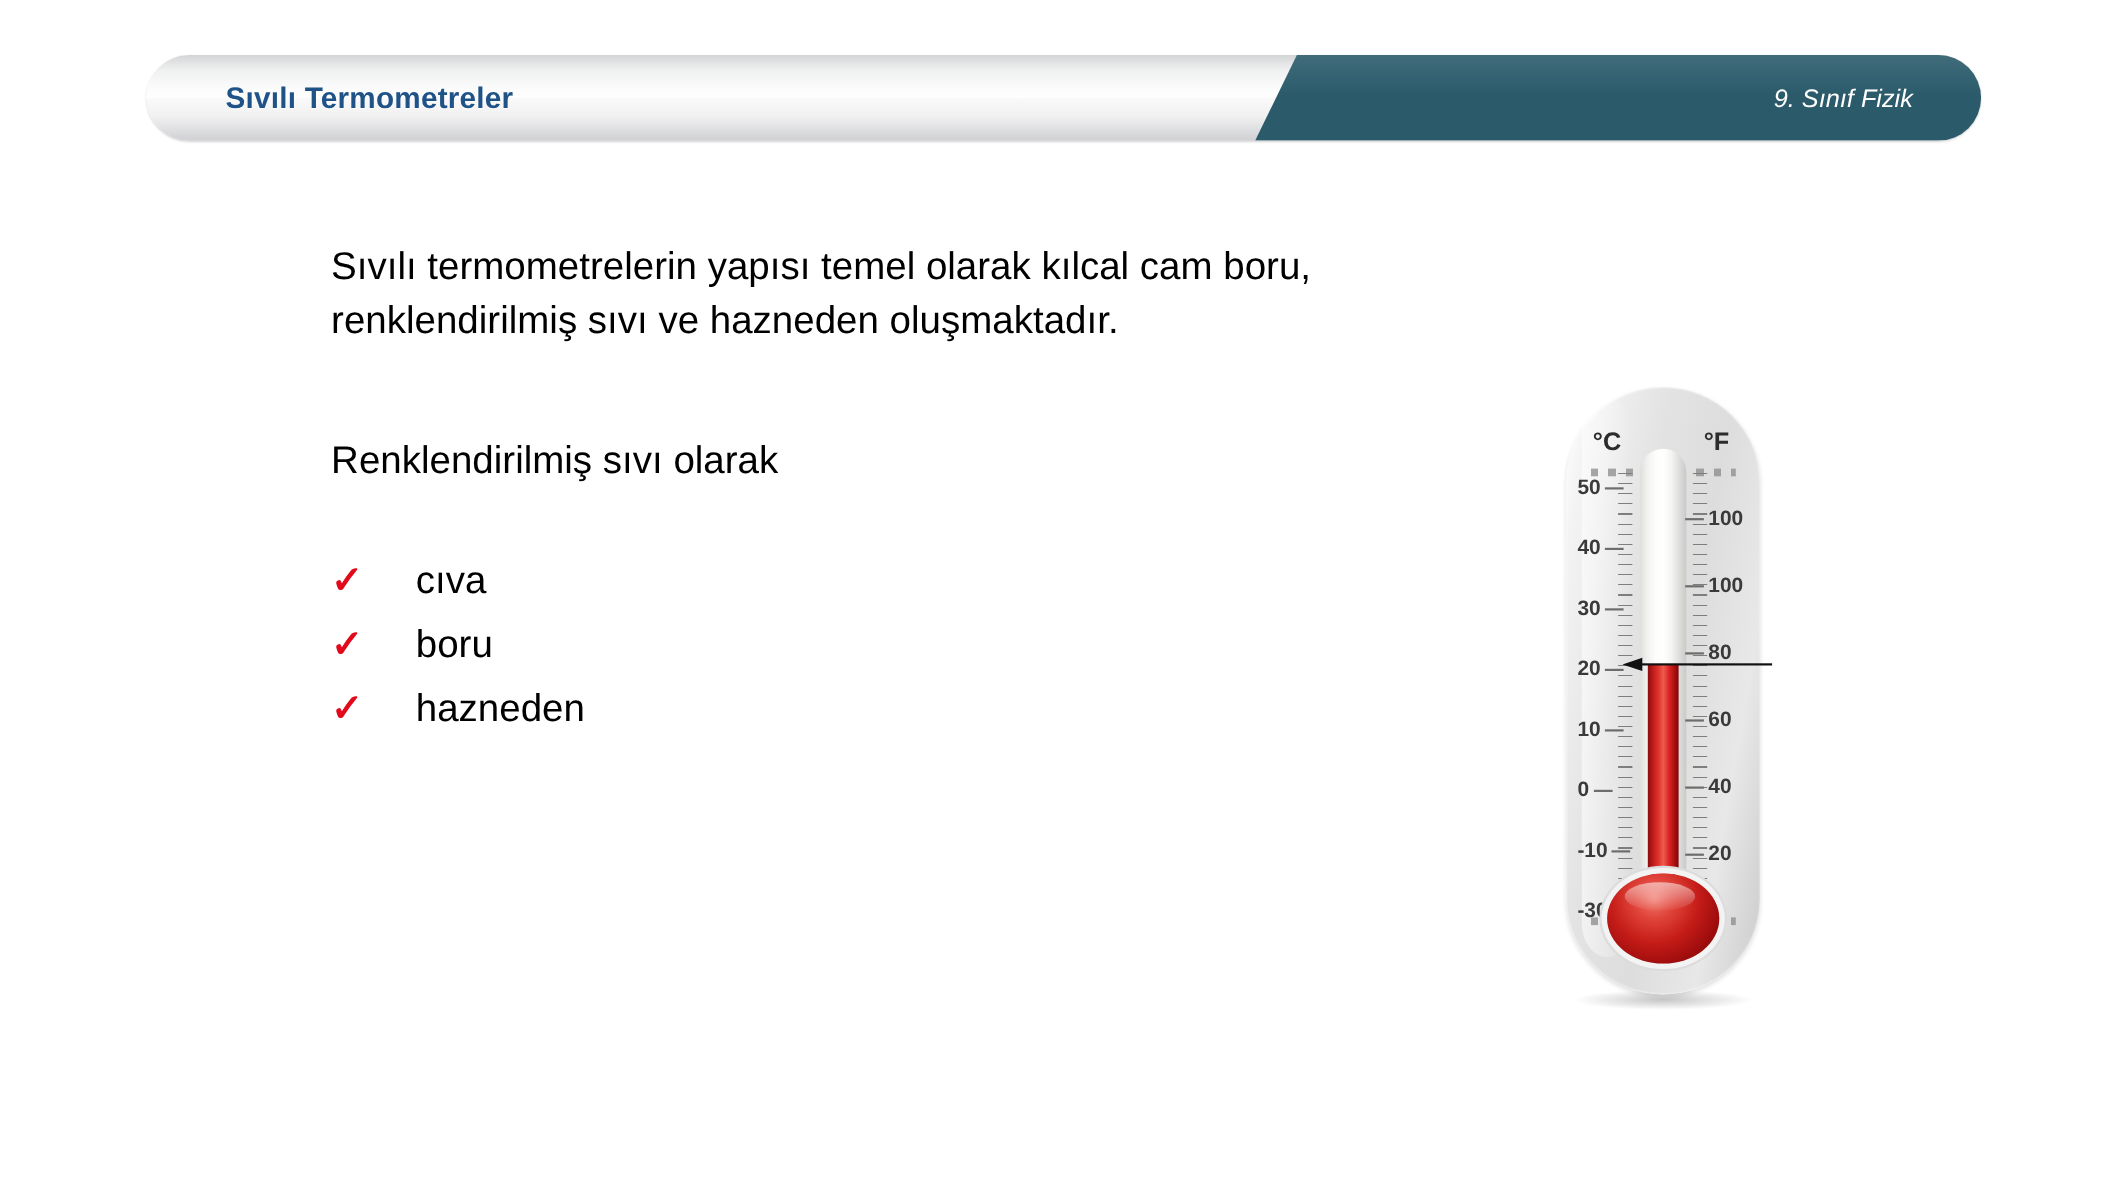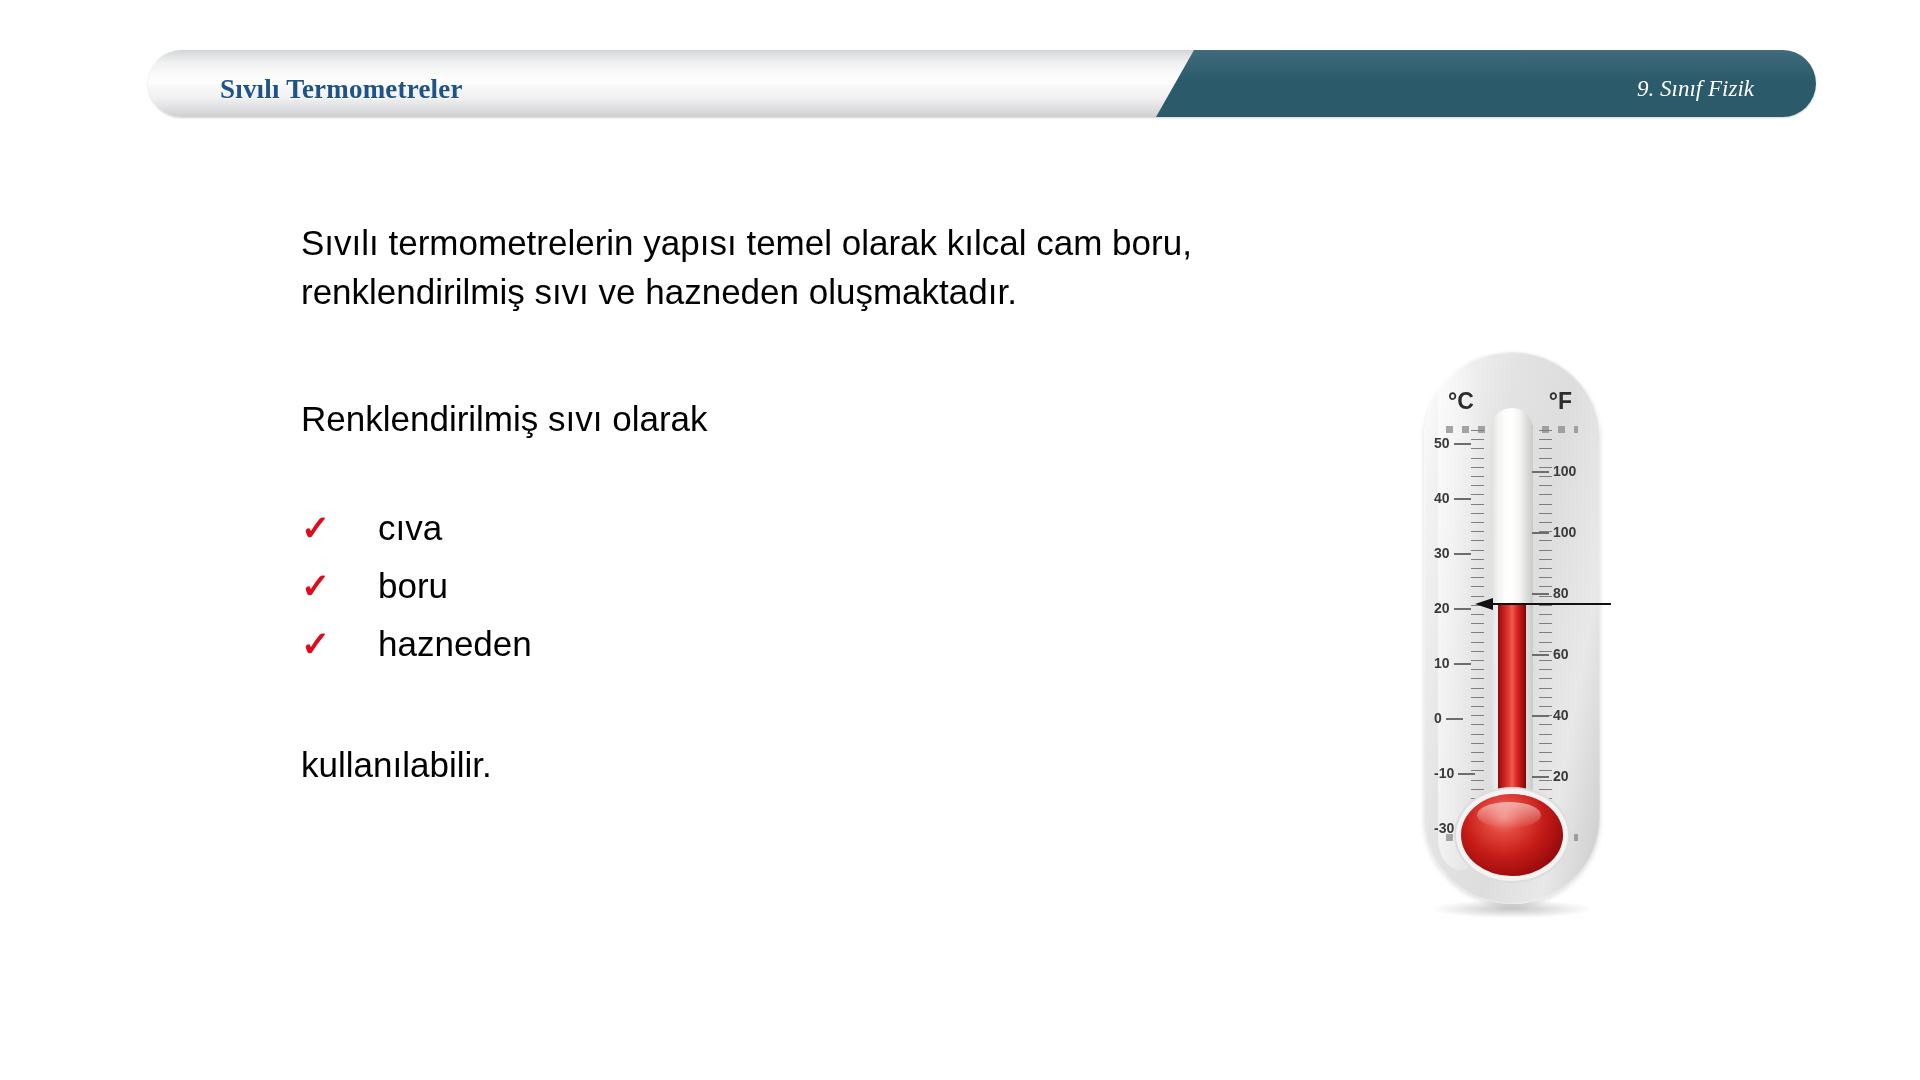--- a/index.html
+++ b/index.html
@@ -13,29 +13,28 @@
   #slide {
     position: relative;
     width: 1920px;
     height: 1080px;
     background: #ffffff;
   }
 
   
   .header-bar {
     position: absolute;
-    left: 148px;
+    left: 133px;
     top: 50px;
     width: 1668px;
-    height: 67px;
+    height: 78px;
     border-radius: 39px;
     overflow: hidden;
     background: linear-gradient(180deg, #d3d4d6 0%, #e9eaeb 18%, #fbfbfb 48%, #f0f0f1 72%, #cfd0d2 100%);
     box-shadow: 0 1px 2px rgba(0,0,0,0.18);
-    font-family: Liberation Serif, serif;
   }
   .header-left-sheen {
     position: absolute;
     left: 0; top: 0;
     width: 100%; height: 50%;
     background: linear-gradient(180deg, rgba(255,255,255,0.0) 0%, rgba(255,255,255,0.75) 100%);
     pointer-events: none;
   }
   .header-right {
     position: absolute;
@@ -223,21 +222,21 @@
   .scale-row {
     position: absolute;
     width: 100%;
     height: 0;
     display: flex;
     align-items: center;
   }
   .scale-c .scale-row { justify-content: flex-start; }
   .scale-f .scale-row { justify-content: flex-end; flex-direction: row-reverse; }
   .scale-num {
-    font-size: 14px;
+    font-size: 19px;
     font-weight: bold;
     color: #3a3a3a;
     line-height: 1;
     transform: translateY(-1px);
   }
   .scale-tick {
     display: inline-block;
     width: 17px;
     height: 2px;
     background: #6d6d6d;
@@ -318,21 +317,20 @@
     <li class="check-item">
       <span class="check-mark">✓</span>
       <span class="check-label">boru</span>
     </li>
     <li class="check-item">
       <span class="check-mark">✓</span>
       <span class="check-label">hazneden</span>
     </li>
   </ul>
 
-  <div class="body-text para-tail">kullanılabilir.</div>
 
   <div class="thermo-wrap">
     <div class="thermo-shadow"></div>
     <div class="thermo-body"></div>
 
     <div class="unit-c">°C</div>
     <div class="unit-f">°F</div>
 
     <div class="cap-dots cap-top"></div>
 

